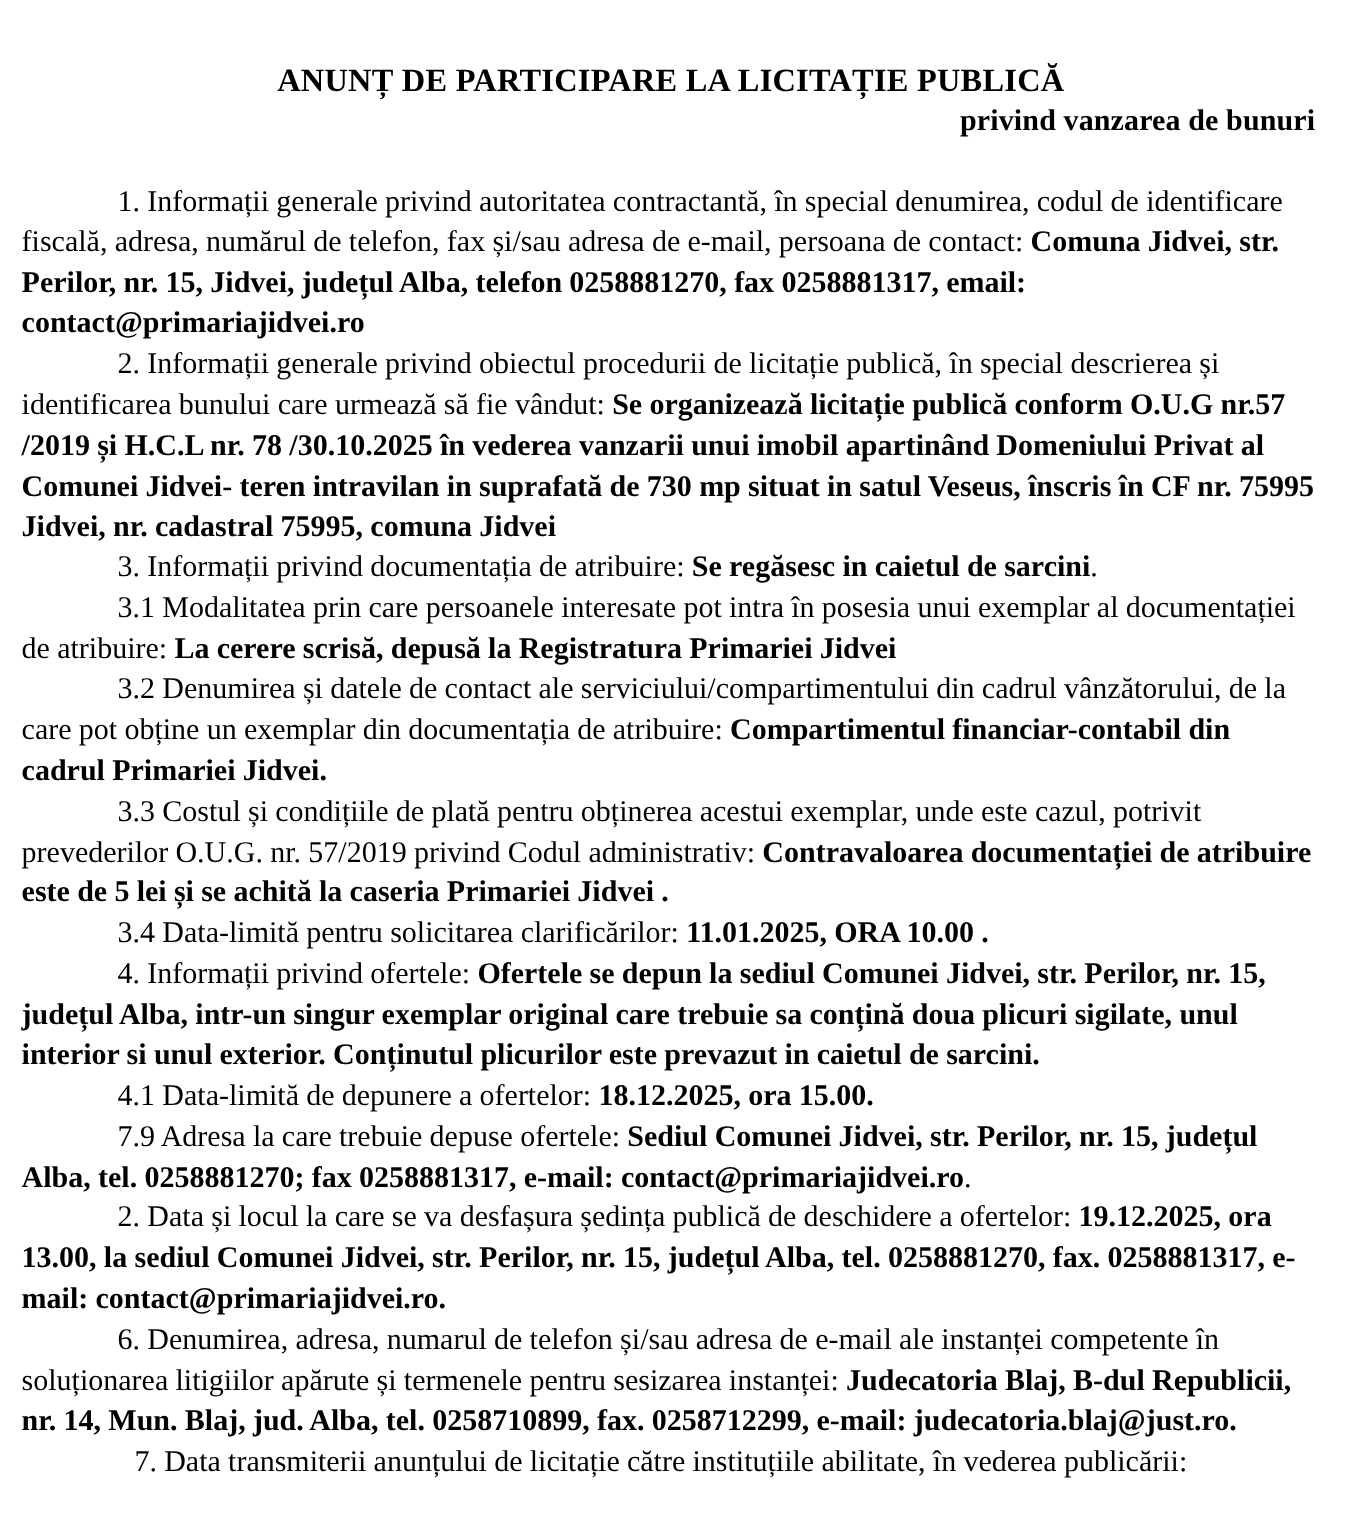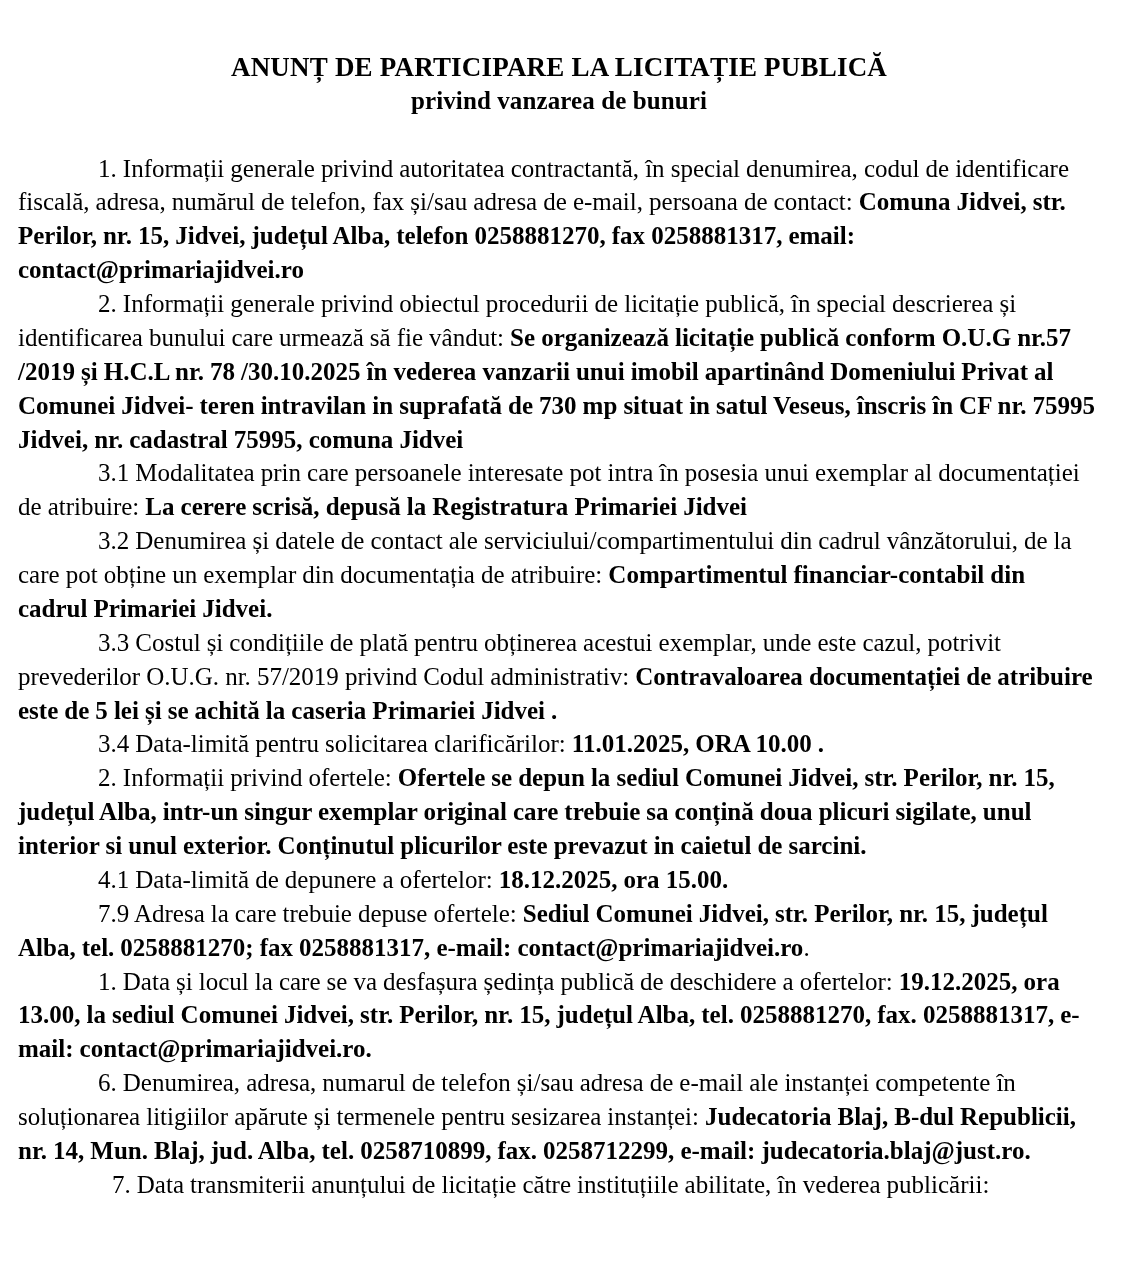--- a/index.html
+++ b/index.html
@@ -27,20 +27,21 @@
     font-weight: bold;
     font-size: 27px;
     line-height: 1.30;
     letter-spacing: 0.2px;
     margin: 4px;
   }
   .doc-title .line2 {
     display: block;
     font-size: 25px;
     letter-spacing: 0.1px;
+    text-align: right;
   }
   .body-block {
     margin-top: 34px;
   }
   p.para {
     margin: 0;
     font-size: 25px;
     line-height: 1.355;
     text-align: left;
     text-indent: 80px;
@@ -60,25 +61,26 @@
 <div class="page">
 
   <h1 class="doc-title">
     <span>ANUNȚ DE PARTICIPARE  LA LICITAȚIE PUBLICĂ</span>
     <span class="line2">privind vanzarea de bunuri</span>
   </h1>
 
   <div class="body-block">
       <p class="para"><span>1. Informații generale privind autoritatea contractantă, în special denumirea, codul de identificare fiscală, adresa, numărul de telefon, fax și/sau adresa de e-mail, persoana de contact: </span><b>Comuna Jidvei, str. Perilor, nr. 15, Jidvei, județul Alba, telefon 0258881270, fax 0258881317, email: contact@primariajidvei.ro</b></p>
       <p class="para"><span>2. Informații generale privind obiectul procedurii de licitație publică, în special descrierea și identificarea bunului care urmează să fie vândut: </span><b>Se organizează licitație publică conform O.U.G nr.57 /2019 și H.C.L nr. 78 /30.10.2025 în vederea vanzarii unui imobil apartinând Domeniului Privat al Comunei Jidvei- teren intravilan in suprafată de 730 mp situat in satul Veseus, înscris în CF nr. 75995 Jidvei, nr. cadastral 75995, comuna Jidvei</b></p>
+      <p class="para"><span>3. Informații privind documentația de atribuire: </span><b>Se regăsesc in caietul de sarcini</b><span>.</span></p>
       <p class="para"><span>3.1 Modalitatea prin care persoanele interesate pot intra în posesia unui exemplar al documentației de atribuire: </span><b>La cerere scrisă, depusă la Registratura Primariei Jidvei</b></p>
       <p class="para"><span>3.2 Denumirea și datele de contact ale serviciului/compartimentului din cadrul vânzătorului, de la care pot obține un exemplar din documentația de atribuire: </span><b>Compartimentul financiar-contabil din cadrul Primariei Jidvei.</b></p>
       <p class="para"><span>3.3 Costul și condițiile de plată pentru obținerea acestui exemplar, unde este cazul, potrivit prevederilor O.U.G. nr. 57/2019 privind Codul administrativ: </span><b>Contravaloarea documentației de atribuire este de 5 lei și se achită la caseria Primariei Jidvei .</b></p>
       <p class="para"><span>3.4 Data-limită pentru solicitarea clarificărilor: </span><b>11.01.2025, ORA 10.00 .</b></p>
-      <p class="para"><span>2. Informații privind ofertele: </span><b>Ofertele se depun la sediul Comunei Jidvei, str. Perilor, nr. 15, județul Alba, intr-un singur exemplar original care trebuie sa conțină doua plicuri sigilate, unul interior si unul exterior. Conținutul plicurilor este prevazut in caietul de sarcini.</b></p>
+      <p class="para"><span>4. Informații privind ofertele: </span><b>Ofertele se depun la sediul Comunei Jidvei, str. Perilor, nr. 15, județul Alba, intr-un singur exemplar original care trebuie sa conțină doua plicuri sigilate, unul interior si unul exterior. Conținutul plicurilor este prevazut in caietul de sarcini.</b></p>
       <p class="para"><span>4.1 Data-limită de depunere a ofertelor: </span><b>18.12.2025, ora 15.00.</b></p>
       <p class="para"><span>7.9 Adresa la care trebuie depuse ofertele: </span><b>Sediul Comunei Jidvei, str. Perilor, nr. 15, județul Alba, tel. 0258881270; fax 0258881317, e-mail: contact@primariajidvei.ro</b><span>.</span></p>
-      <p class="para"><span>1. Data și locul la care se va desfașura ședința publică de deschidere a ofertelor: </span><b>19.12.2025, ora 13.00, la sediul Comunei Jidvei, str. Perilor, nr. 15, județul Alba, tel. 0258881270, fax. 0258881317, e-mail: contact@primariajidvei.ro.</b></p>
+      <p class="para"><span>2. Data și locul la care se va desfașura ședința publică de deschidere a ofertelor: </span><b>19.12.2025, ora 13.00, la sediul Comunei Jidvei, str. Perilor, nr. 15, județul Alba, tel. 0258881270, fax. 0258881317, e-mail: contact@primariajidvei.ro.</b></p>
       <p class="para"><span>6. Denumirea, adresa, numarul de telefon și/sau adresa de e-mail ale instanței competente în soluționarea litigiilor apărute și termenele pentru sesizarea instanței: </span><b>Judecatoria Blaj, B-dul Republicii, nr. 14, Mun. Blaj, jud. Alba, tel. 0258710899, fax. 0258712299, e-mail: judecatoria.blaj@just.ro.</b></p>
       <p class="para deep-indent"><span> 7. Data transmiterii anunțului de licitație către instituțiile abilitate, în vederea publicării: </span></p>
     </div>
 
 </div>
 
 </body></html>

